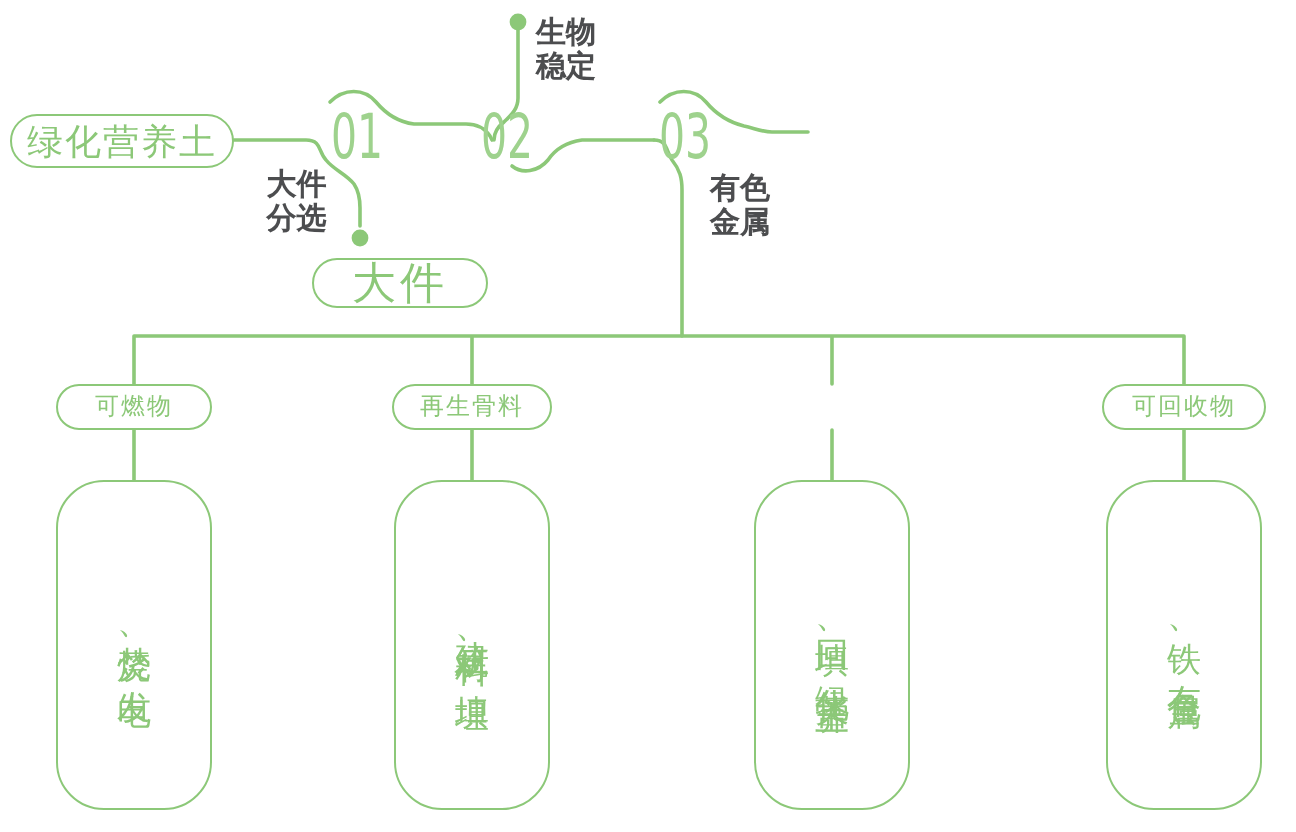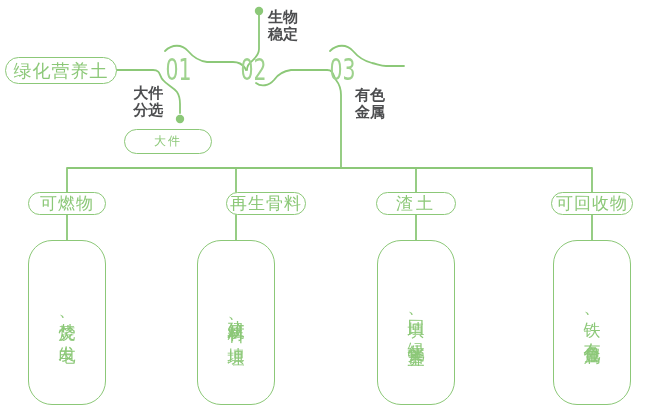--- a/index.html
+++ b/index.html
@@ -19,24 +19,24 @@
   .dot{fill:var(--green);stroke:none;}
 
   .pill{
     position:absolute;z-index:2;box-sizing:border-box;
     border:1.6px solid var(--green);border-radius:999px;
     color:var(--green);text-align:center;background:var(--bg);
     display:flex;align-items:center;justify-content:center;
     white-space:nowrap;
   }
   .pill.source{left:5px;top:57px;width:112px;height:27px;font-size:18px;letter-spacing:1px;}
-  .pill.bulky{left:124px;top:129px;width:88px;height:25px;font-size:12px;letter-spacing:2px;}
-  .pill.cat{top:192px;height:23px;font-size:17px;letter-spacing:1px;}
+  .pill.bulky{left:156px;top:129px;width:88px;height:25px;font-size:22px;letter-spacing:2px;}
+  .pill.cat{top:192px;height:23px;font-size:12px;letter-spacing:1px;}
   .pill.cat0{left:28px;width:78px;}
-  .pill.cat1{left:196px;width:80px;margin-left:30px;}
+  .pill.cat1{left:196px;width:80px;}
   .pill.cat2{left:376px;width:80px;letter-spacing:3px;}
   .pill.cat3{left:551px;width:82px;justify-content:center;}
 
   .num{
     position:absolute;z-index:2;width:38px;height:32px;line-height:32px;
     text-align:center;font-size:31px;color:var(--green-num);
     transform:scaleX(.66);transform-origin:50% 50%;
     font-family:"DejaVu Sans",sans-serif;
   }
   .num.n1{left:159px;top:53px;}
@@ -108,23 +108,20 @@
   <div class="pill bulky">
     <span>大件</span>
   </div>
 
   <div class="pill cat cat0">
     <span>可燃物</span>
   </div>
   <div class="pill cat cat1">
     <span>再生骨料</span>
   </div>
-  <div class="pill cat cat2">
-    <span>渣土</span>
-  </div>
   <div class="pill cat cat3">
     <span>可回收物</span>
   </div>
 
   <div class="rbox b0">
     <span class="vtext">焚烧、发电</span>
   </div>
   <div class="rbox b1">
     <span class="vtext">建筑材料、填埋</span>
   </div>

